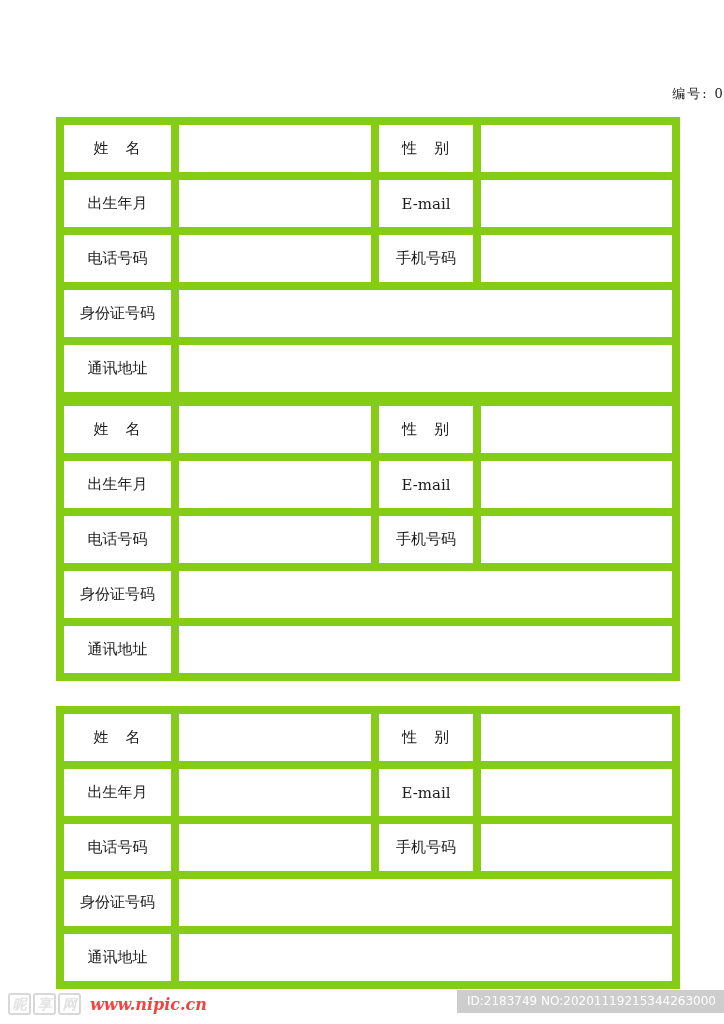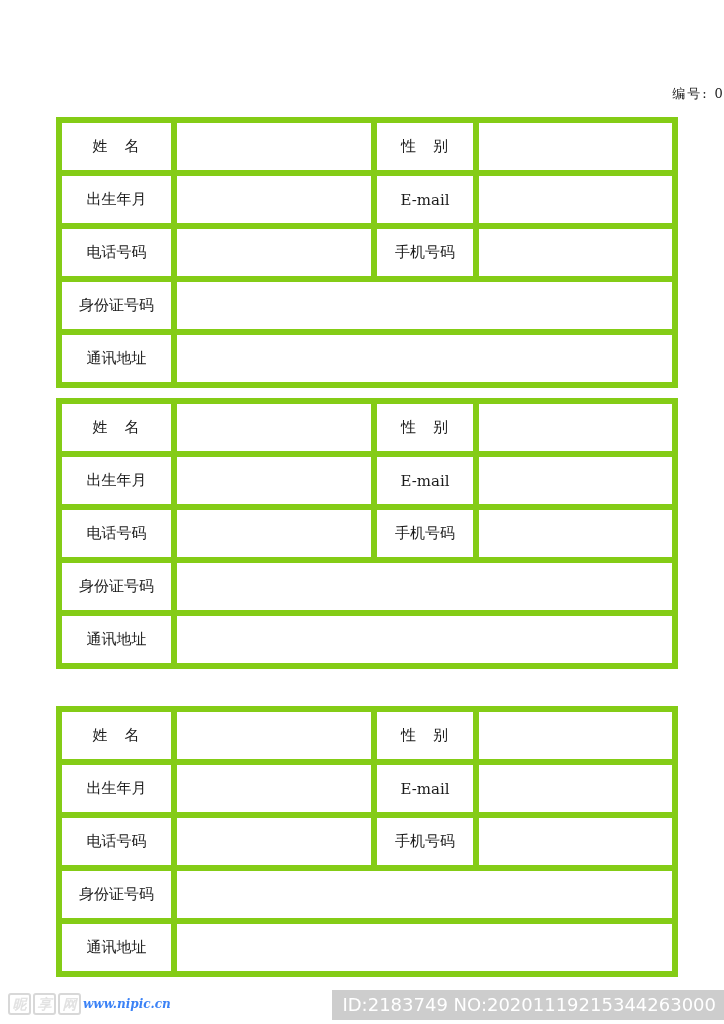--- a/index.html
+++ b/index.html
@@ -63,21 +63,21 @@
 
   
   table.form-table {
     border-collapse: collapse;
     table-layout: fixed;
     width: 616px;
     margin-top: 9px;
     background: #ffffff;
   }
   table.form-table td {
-    border: 6px solid #84cc16;
+    border: 8px solid #84cc16;
     height: 47px;
     padding: 0;
     vertical-align: middle;
   }
   td.label-cell {
     text-align: center;
     font-family: "DejaVu Serif", "Liberation Serif", serif;
     font-size: 15px;
     color: #1b1b1b;
     white-space: nowrap;
@@ -117,35 +117,36 @@
     font-weight: bold;
     width: 19px;
     height: 18px;
     line-height: 18px;
     text-align: center;
     margin-right: 2px;
     font-style: italic;
     overflow: hidden;
   }
   .wm-url {
-    color: #3b82f6;
+    margin-left: 7px;
+    color: #ef4444;
     font-family: "DejaVu Serif", "Liberation Serif", serif;
     font-style: italic;
     font-weight: bold;
-    font-size: 12px;
+    font-size: 16px;
     letter-spacing: 0px;
   }
   .wm-id {
     position: absolute;
     right: 0px;
     top: 4px;
     background: #cdcdcd;
     color: #ffffff;
     font-family: "DejaVu Sans", "Liberation Sans", sans-serif;
-    font-size: 18px;
+    font-size: 12px;
     padding: 4px 8px 5px 10px;
     white-space: nowrap;
     letter-spacing: 0px;
   }
 </style>
 </head>
 <body>
 
 <div class="page">
 

